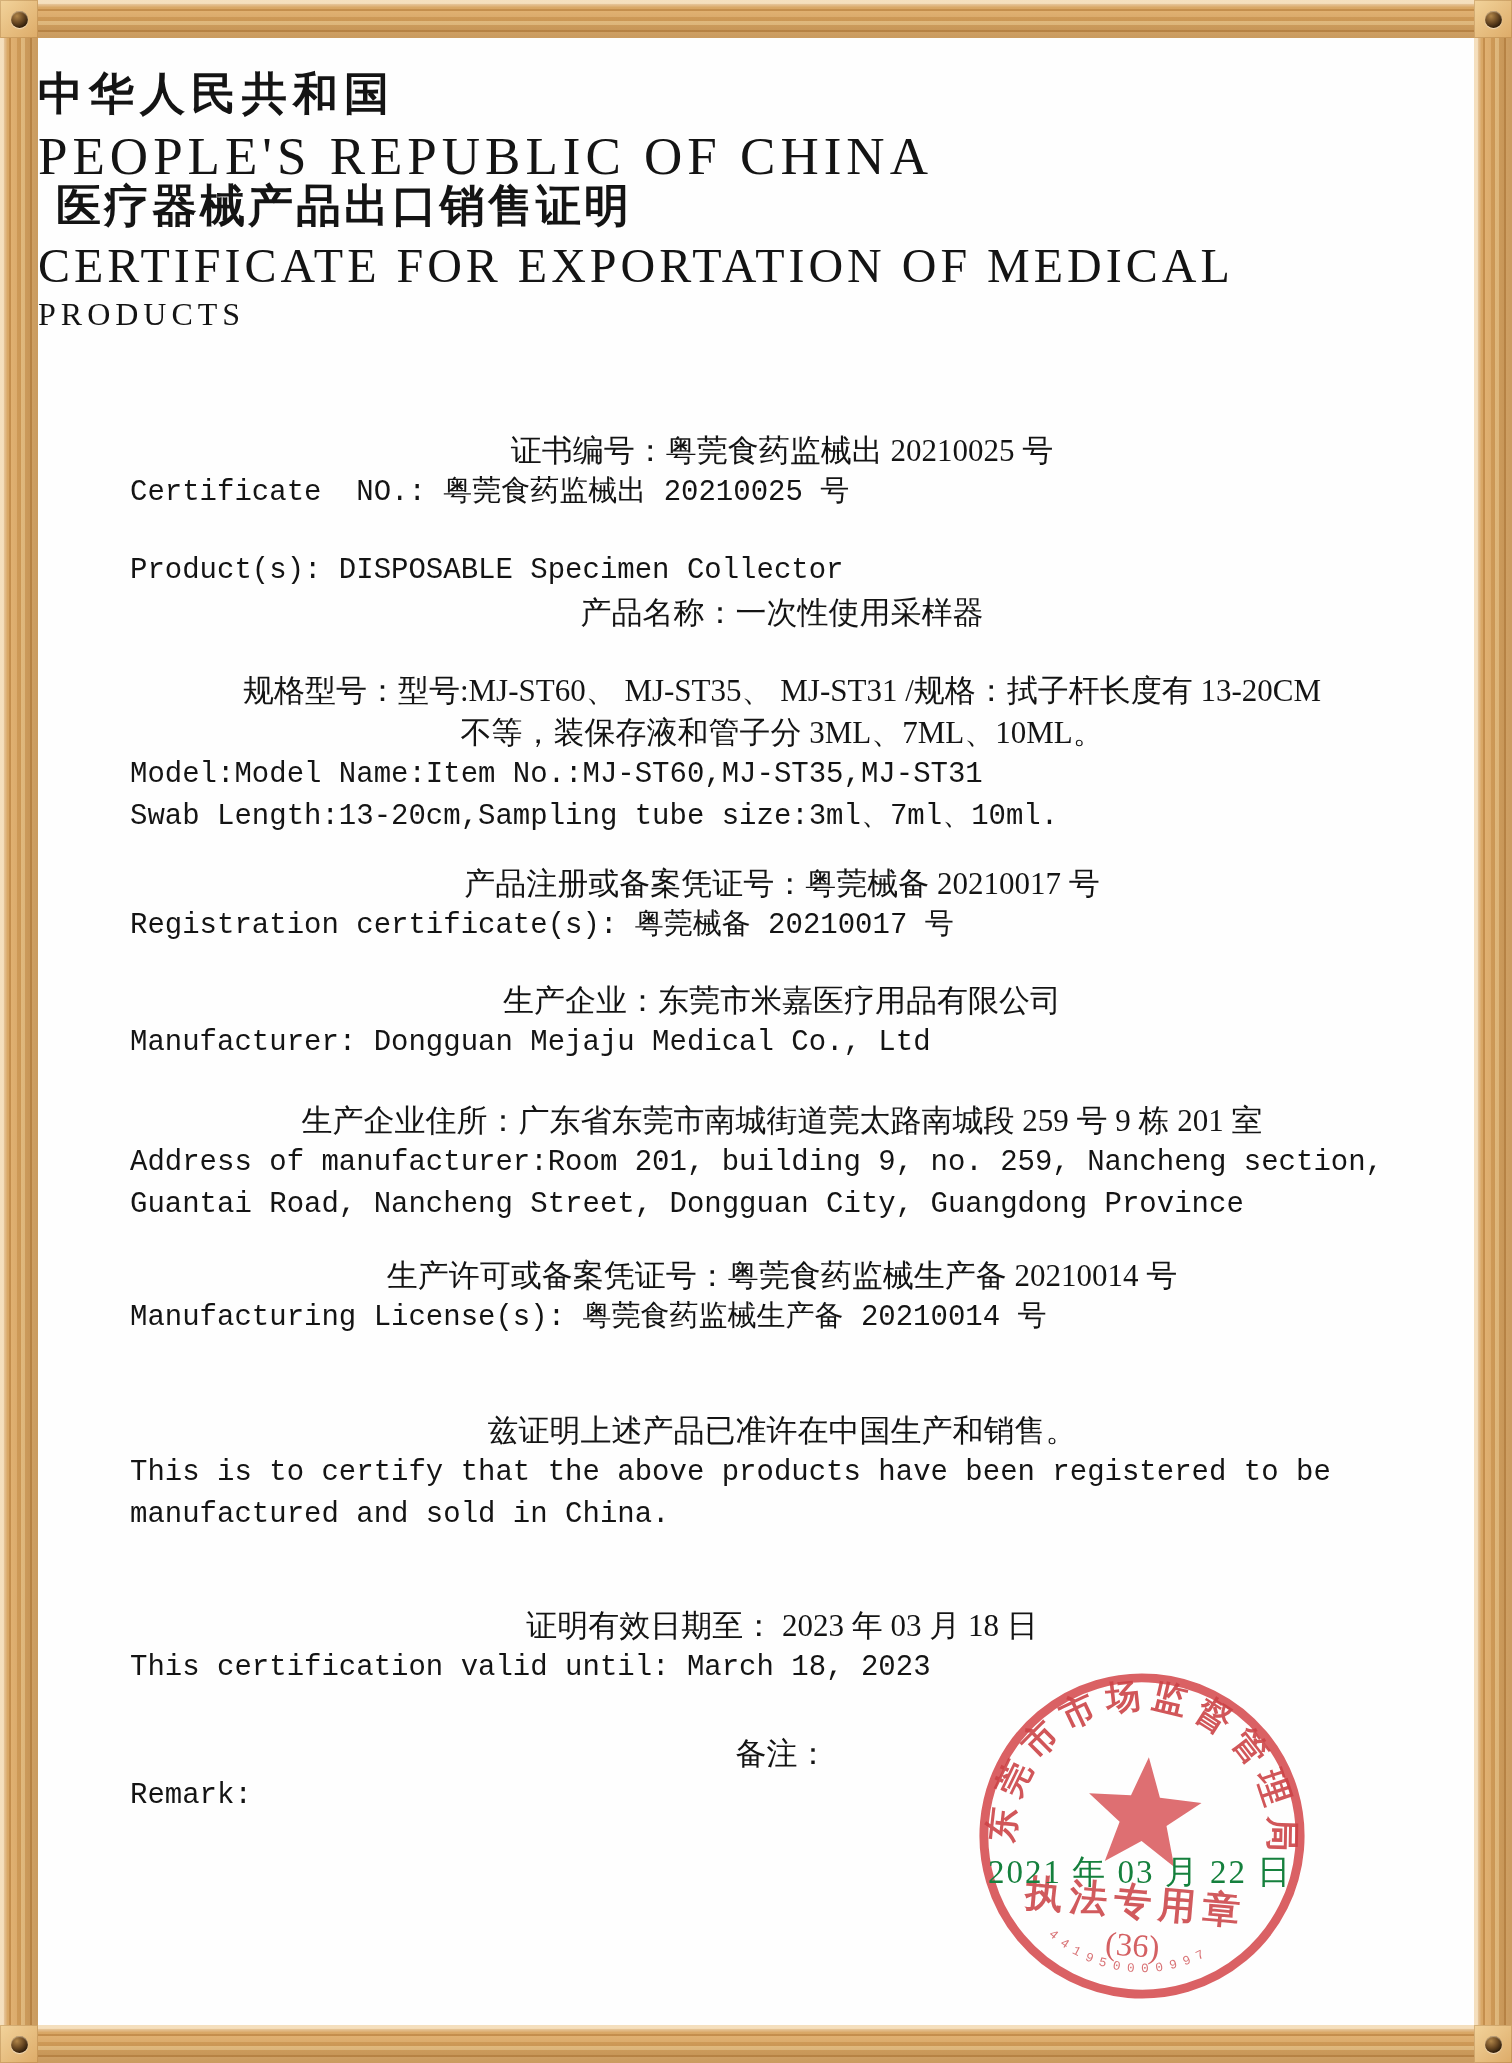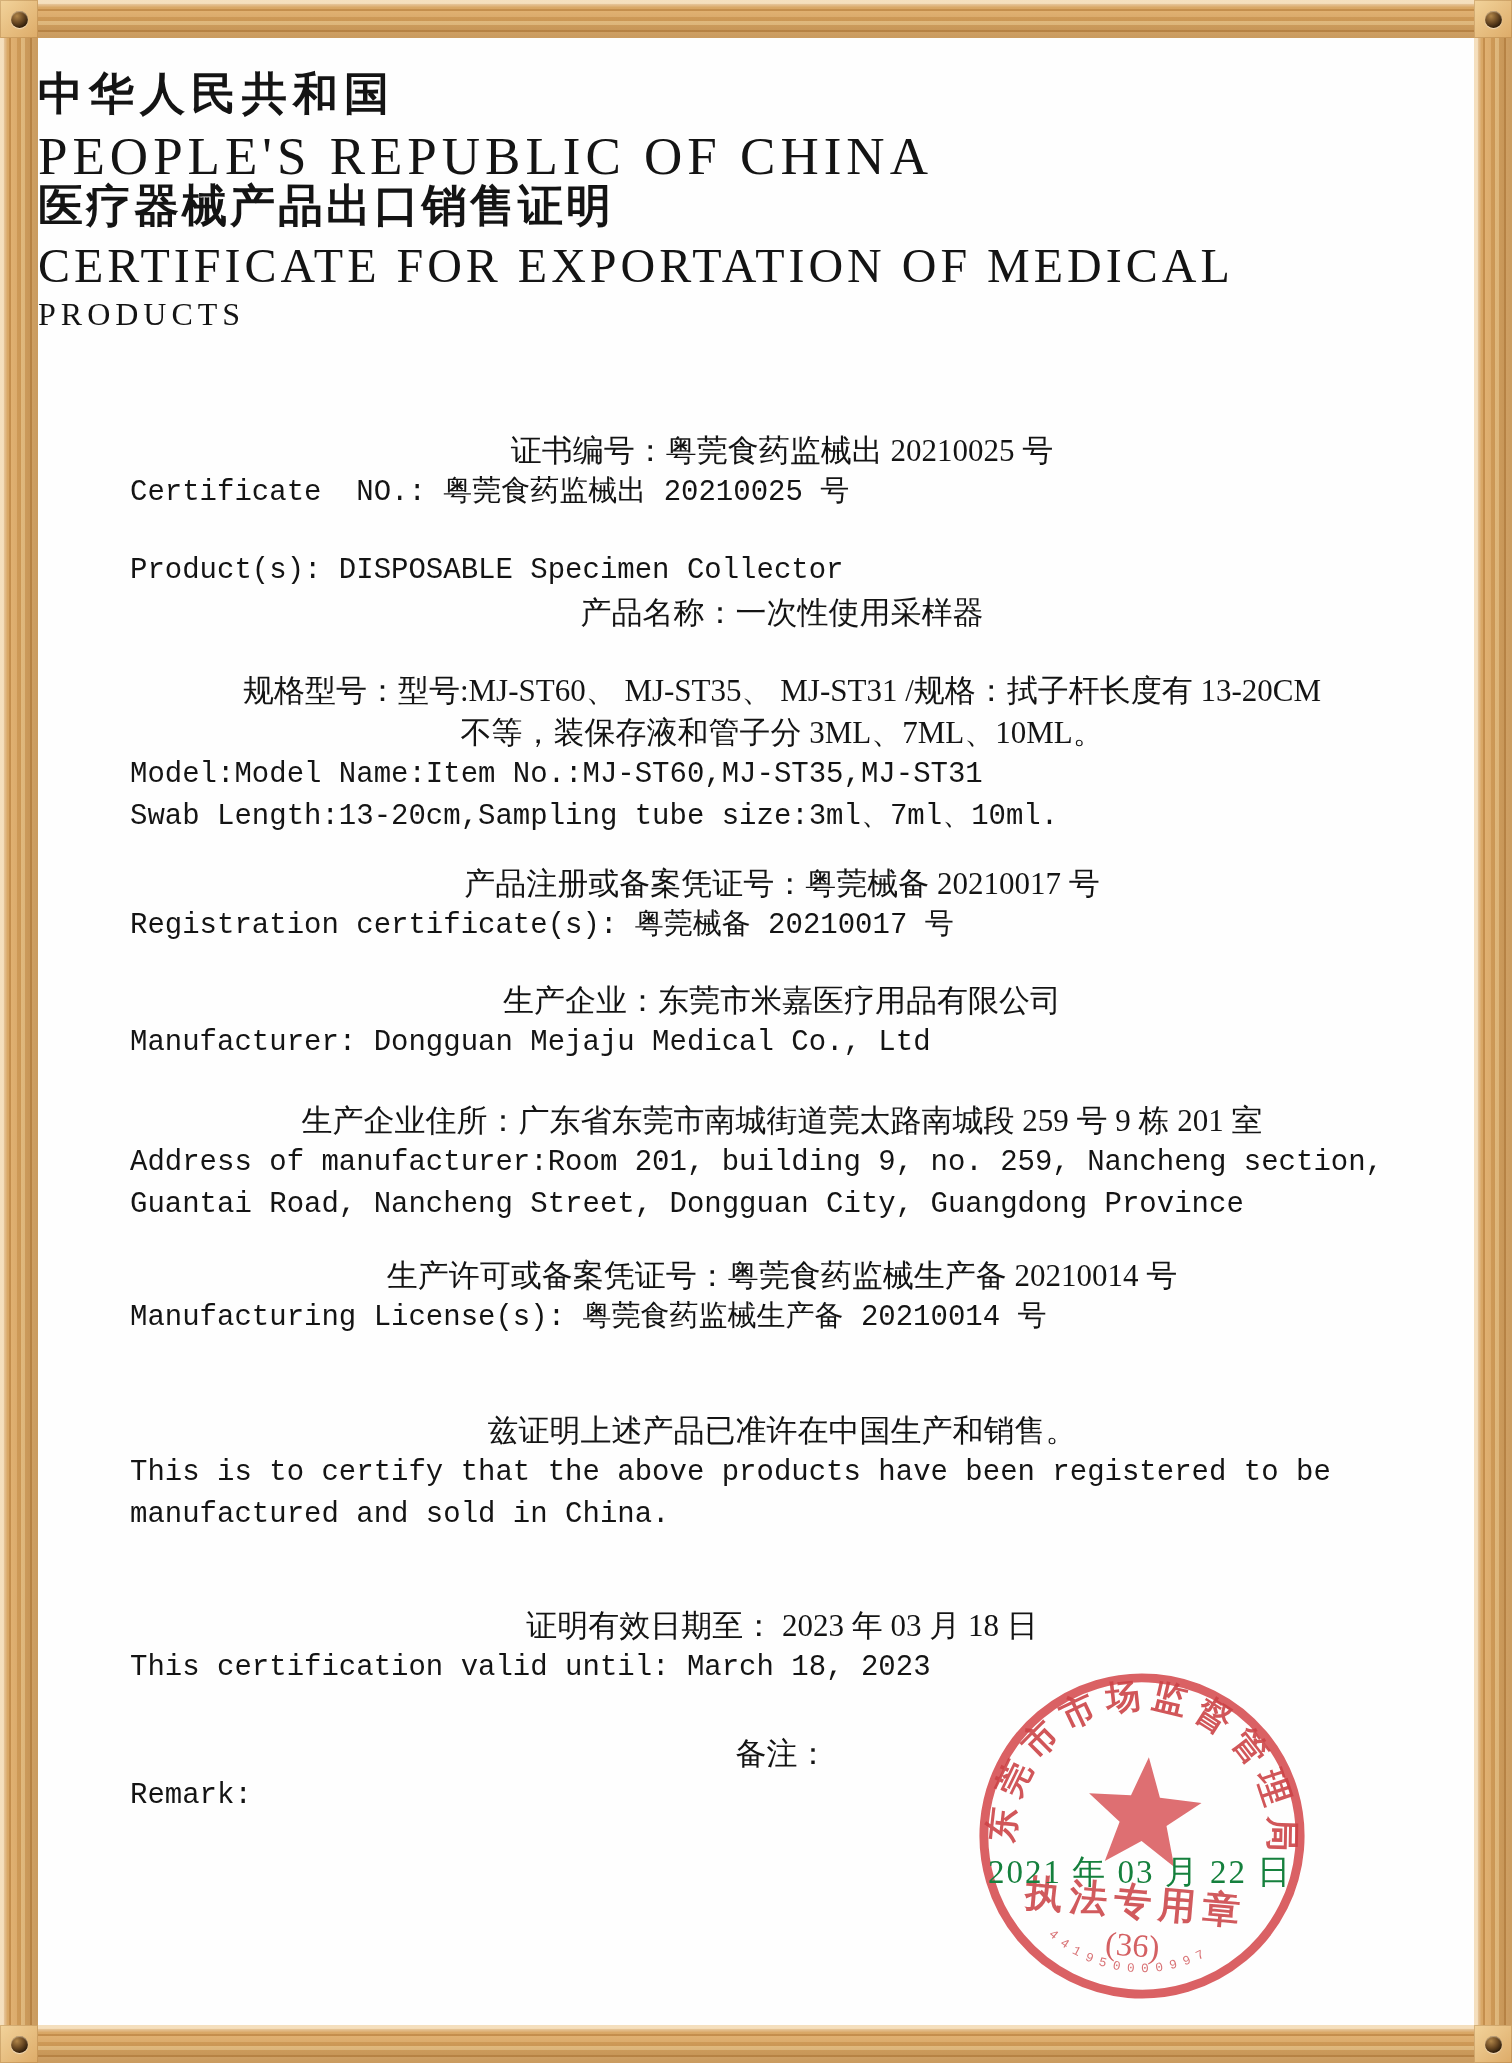--- a/index.html
+++ b/index.html
@@ -47,21 +47,21 @@
     position:absolute;left:38px;top:38px;right:38px;bottom:38px;
     background:#fefefe;
   }
   
   #title-block{
     position:absolute;top:34px;left:0;right:58px;
     text-align:left;line-height:1;
   }
   .t-cn1{font-size:45px;font-weight:bold;letter-spacing:6px;height:58px;}
   .t-en1{font-size:53px;letter-spacing:5px;height:54px;}
-  .t-cn2{font-size:45px;font-weight:bold;letter-spacing:3px;height:58px;}
+  .t-cn2{font-size:45px;font-weight:bold;letter-spacing:3px;height:58px;padding-left:18px;}
   .t-en2{font-size:48px;letter-spacing:4px;height:56px;}
   .t-en3{font-size:32px;letter-spacing:5px;height:56px;}
   
   .sec{position:absolute;left:92px;right:40px;}
   .ln{white-space:pre-wrap;line-height:42px;}
   .cn{font-size:31px;font-family:"Liberation Serif","DejaVu Serif",serif;text-align:center;}
   .en{font-size:29px;font-family:"Liberation Mono","DejaVu Sans Mono",monospace;}
   
   #stamp-wrap{
     position:absolute;left:936px;top:1630px;width:336px;height:336px;

